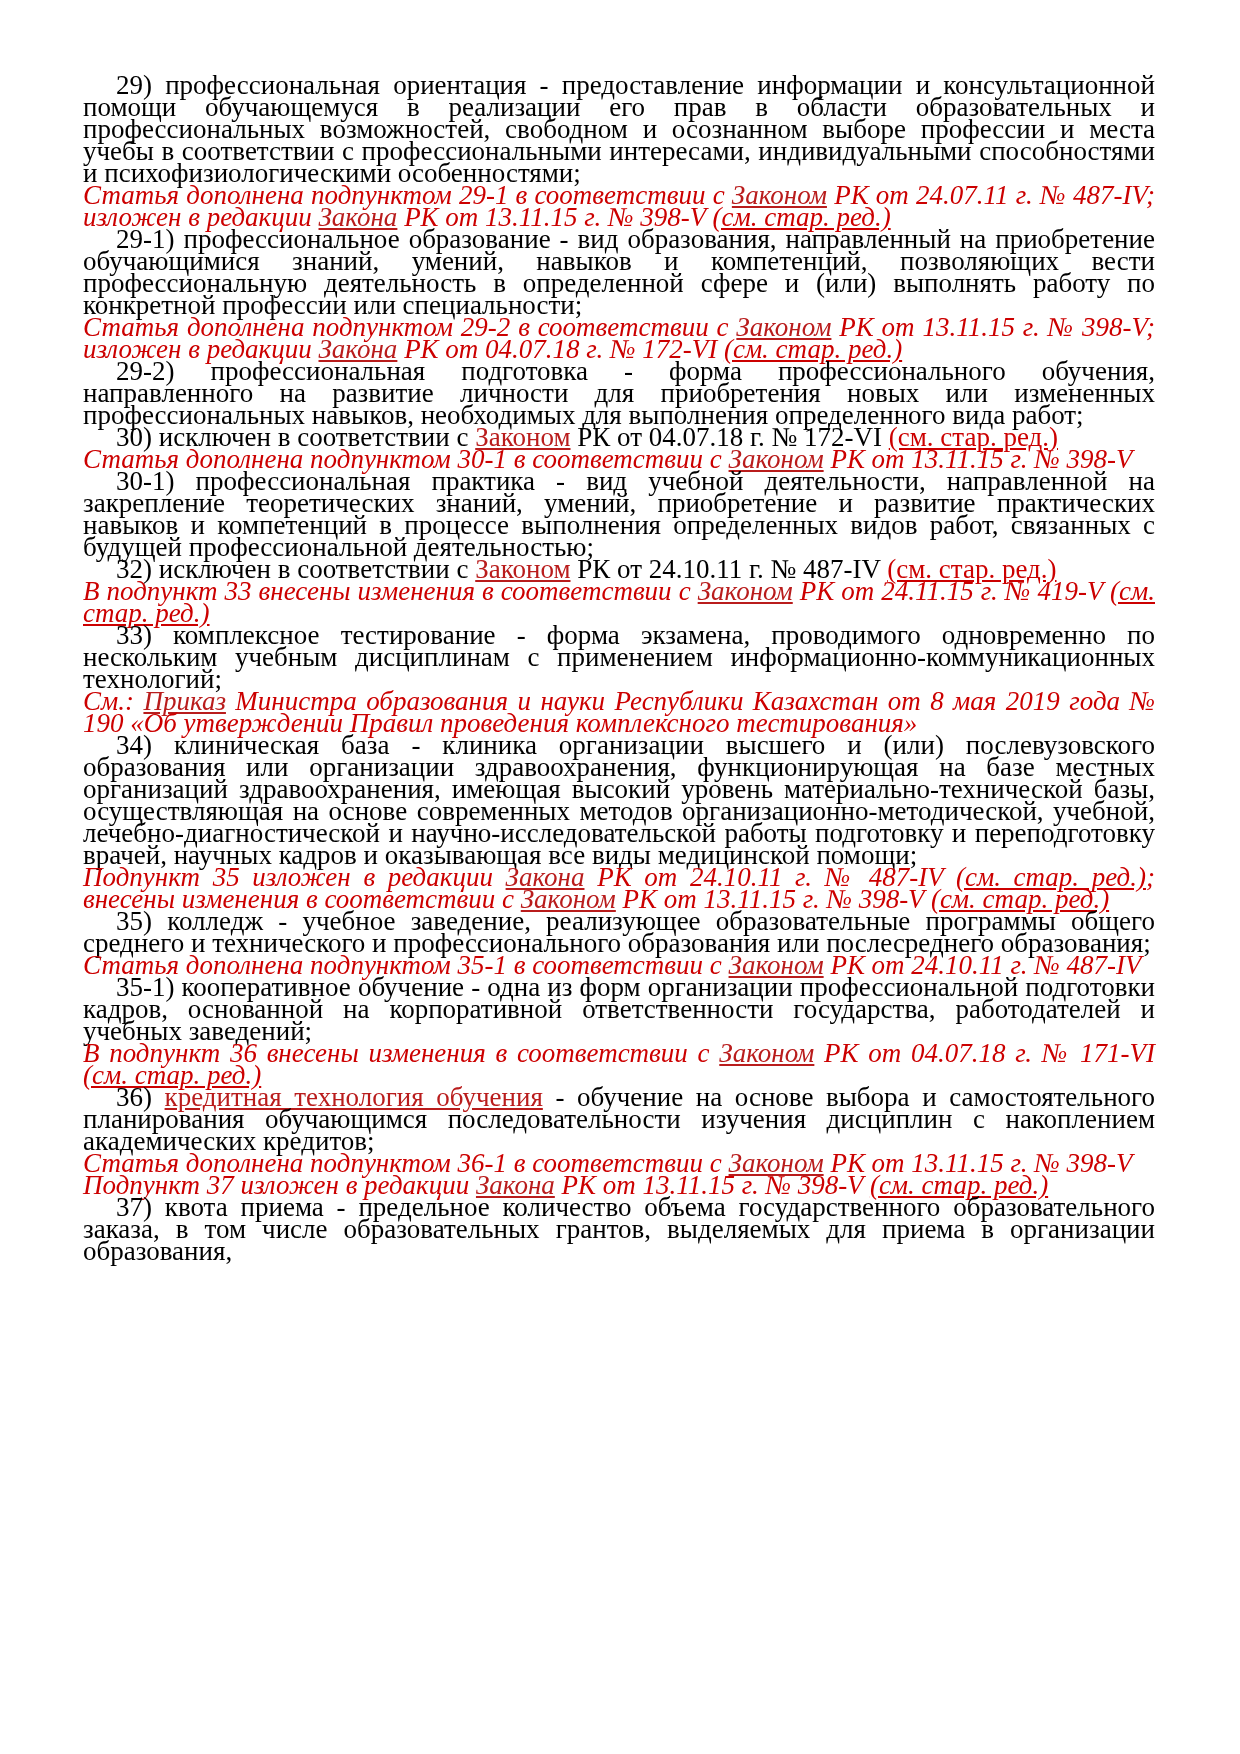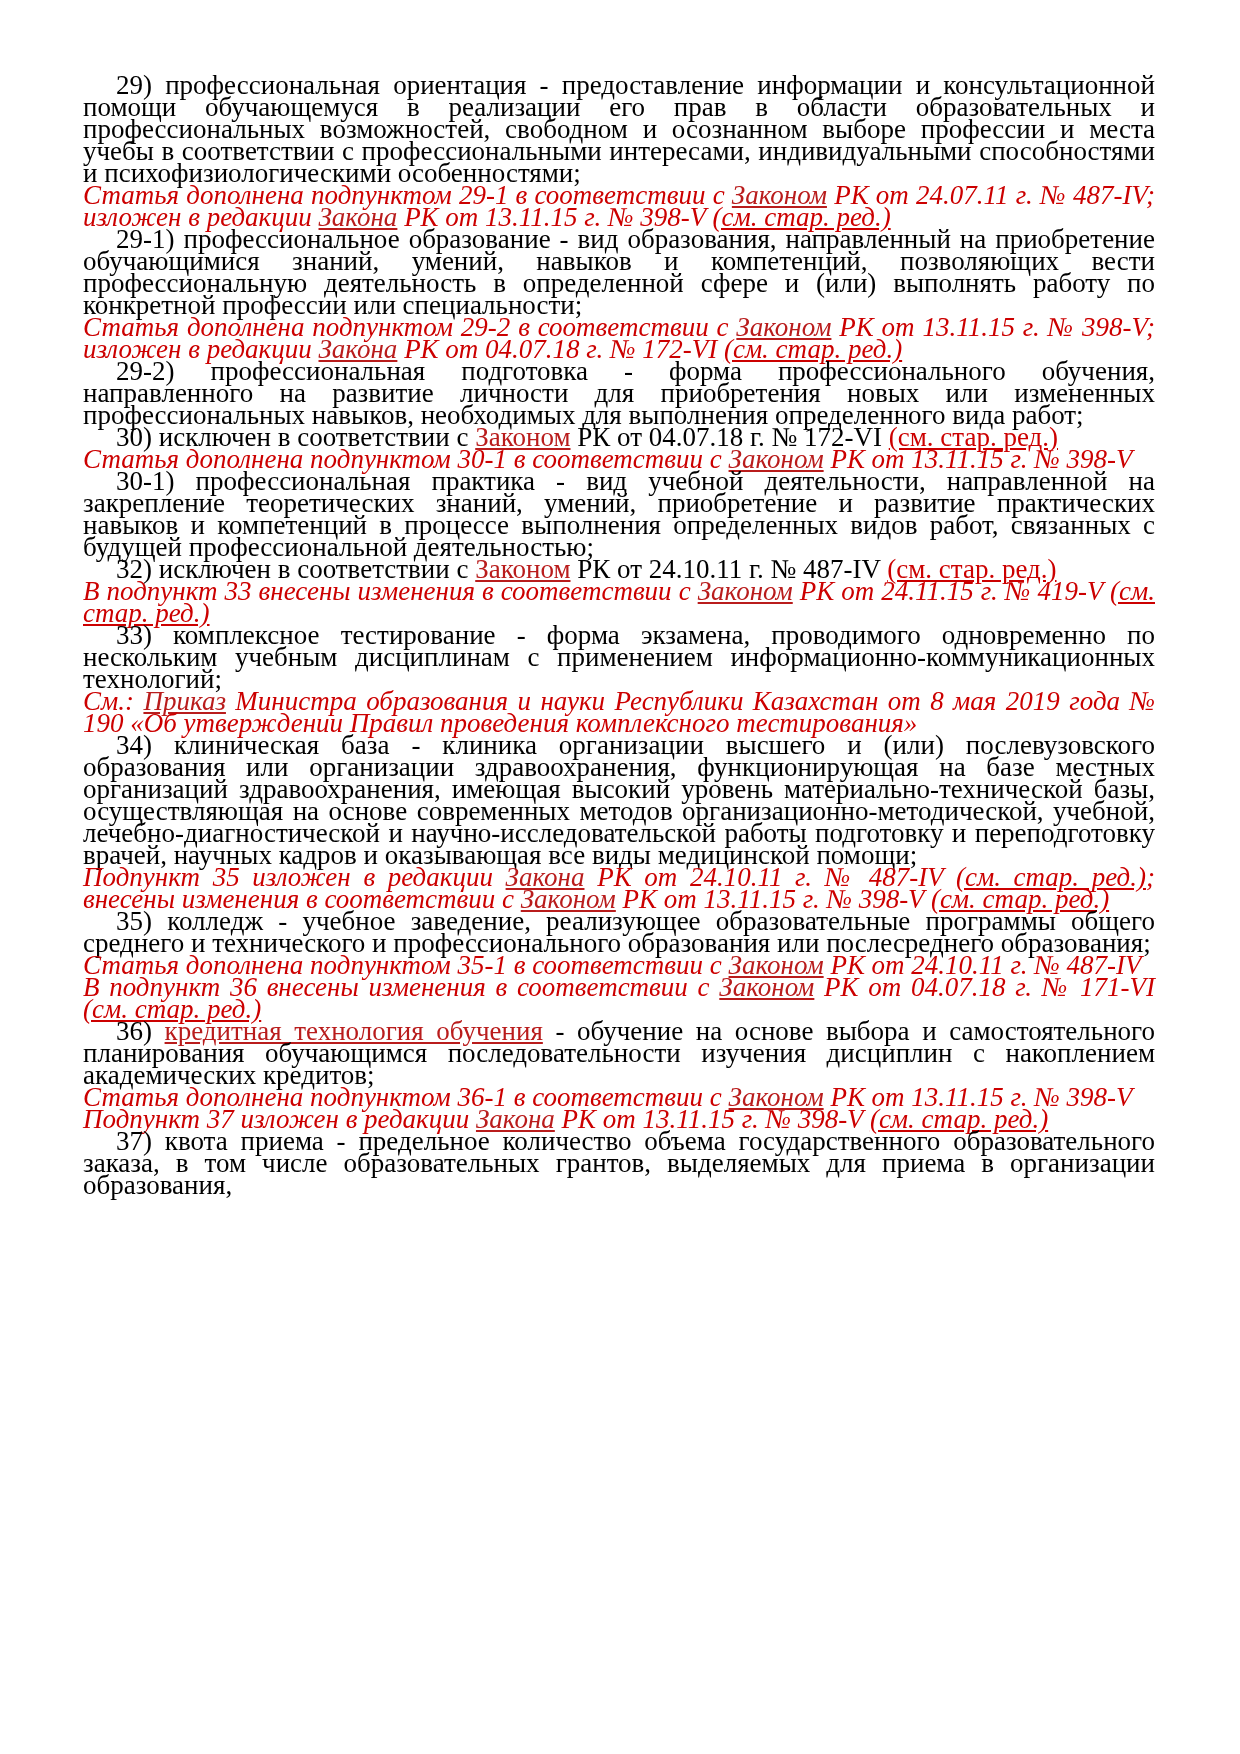--- a/index.html
+++ b/index.html
@@ -56,18 +56,19 @@
     <p class="para-annotation"><span>Статья дополнена подпунктом 30-1 в соответствии с </span><a class="link-blue">Законом</a><span> РК от 13.11.15 г. № 398-V</span></p>
     <p class="para-body"><span>30-1) профессиональная практика - вид учебной деятельности, направленной на закрепление теоретических знаний, умений, приобретение и развитие практических навыков и компетенций в процессе выполнения определенных видов работ, связанных с будущей профессиональной деятельностью;</span></p>
     <p class="para-body"><span>32) исключен в соответствии с </span><a class="link-blue">Законом</a><span> РК от 24.10.11 г. № 487-IV </span><a class="link-red">(см. стар. ред.)</a></p>
     <p class="para-annotation"><span>В подпункт 33 внесены изменения в соответствии с </span><a class="link-blue">Законом</a><span> РК от 24.11.15 г. № 419-V </span><a class="link-red">(см. стар. ред.)</a></p>
     <p class="para-body"><span>33) комплексное тестирование - форма экзамена, проводимого одновременно по нескольким учебным дисциплинам с применением информационно-коммуникационных технологий;</span></p>
     <p class="para-annotation"><span>См.: </span><a class="link-blue">Приказ</a><span> Министра образования и науки Республики Казахстан от 8 мая 2019 года № 190 «Об утверждении Правил проведения комплексного тестирования»</span></p>
     <p class="para-body"><span>34) клиническая база - клиника организации высшего и (или) послевузовского образования или организации здравоохранения, функционирующая на базе местных организаций здравоохранения, имеющая высокий уровень материально-технической базы, осуществляющая на основе современных методов организационно-методической, учебной, лечебно-диагностической и научно-исследовательской работы подготовку и переподготовку врачей, научных кадров и оказывающая все виды медицинской помощи;</span></p>
     <p class="para-annotation"><span>Подпункт 35 изложен в редакции </span><a class="link-blue">Закона</a><span> РК от 24.10.11 г. № 487-IV </span><a class="link-red">(см. стар. ред.)</a><span>; внесены изменения в соответствии с </span><a class="link-blue">Законом</a><span> РК от 13.11.15 г. № 398-V </span><a class="link-red">(см. стар. ред.)</a></p>
     <p class="para-body"><span>35) колледж - учебное заведение, реализующее образовательные программы общего среднего и технического и профессионального образования или послесреднего образования;</span></p>
     <p class="para-annotation"><span>Статья дополнена подпунктом 35-1 в соответствии с </span><a class="link-blue">Законом</a><span> РК от 24.10.11 г. № 487-IV</span></p>
+    <p class="para-body"><span>35-1) кооперативное обучение - одна из форм организации профессиональной подготовки кадров, основанной на корпоративной ответственности государства, работодателей и учебных заведений;</span></p>
     <p class="para-annotation"><span>В подпункт 36 внесены изменения в соответствии с </span><a class="link-blue">Законом</a><span> РК от 04.07.18 г. № 171-VI </span><a class="link-red">(см. стар. ред.)</a></p>
     <p class="para-body"><span>36) </span><a class="link-blue">кредитная технология обучения</a><span> - обучение на основе выбора и самостоятельного планирования обучающимся последовательности изучения дисциплин с накоплением академических кредитов;</span></p>
     <p class="para-annotation"><span>Статья дополнена подпунктом 36-1 в соответствии с </span><a class="link-blue">Законом</a><span> РК от 13.11.15 г. № 398-V</span></p>
     <p class="para-annotation"><span>Подпункт 37 изложен в редакции </span><a class="link-blue">Закона</a><span> РК от 13.11.15 г. № 398-V </span><a class="link-red">(см. стар. ред.)</a></p>
     <p class="para-body"><span>37) квота приема - предельное количество объема государственного образовательного заказа, в том числе образовательных грантов, выделяемых для приема в организации образования,</span></p>
   </div>
 
 </body></html>

